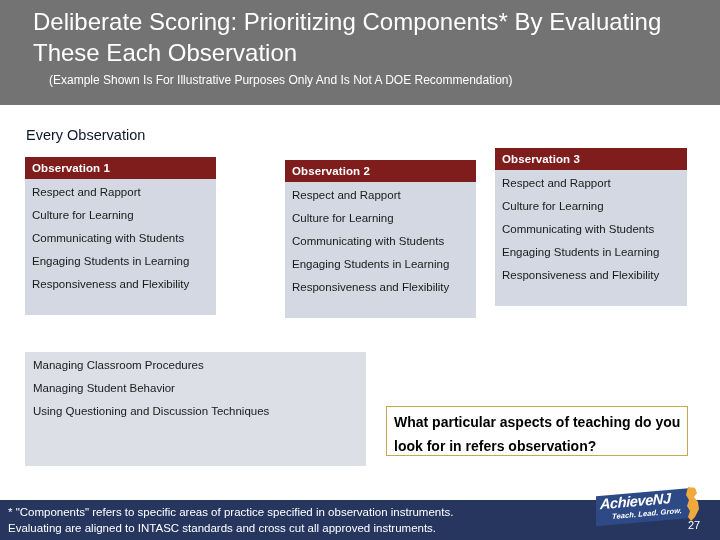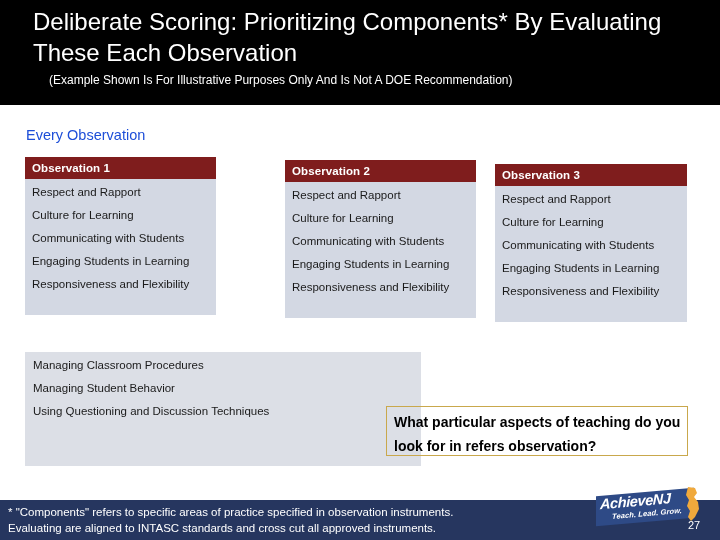--- a/index.html
+++ b/index.html
@@ -15,21 +15,21 @@
     position: relative;
   }
 
   
   #title-band {
     position: absolute;
     left: 0;
     top: 0;
     width: 720px;
     height: 105px;
-    background: #000000;
+    background: #737373;
     box-sizing: border-box;
     padding: 6px 26px 0 33px;
   }
   #title-main {
     color: #ffffff;
     font-size: 24px;
     line-height: 31px;
     font-weight: normal;
     letter-spacing: 0px;
     margin: 0;
@@ -41,21 +41,21 @@
     margin: 4px 0 0 16px;
     font-weight: normal;
   }
 
   
   #section-heading {
     position: absolute;
     left: 26px;
     top: 127px;
     font-size: 14.5px;
-    color: #1d4ed8;
+    color: #0f172a;
   }
 
   .obs-col {
     position: absolute;
     background: #d3d8e3;
   }
   .obs-col-header {
     background: #7f1d1d;
     color: #ffffff;
     font-size: 11.5px;
@@ -70,28 +70,28 @@
   .obs-item {
     font-size: 11.5px;
     color: #1a1a1a;
     line-height: 14px;
     margin-bottom: 9px;
   }
   .obs-item:last-child { margin-bottom: 0; }
 
   #obs-col-1 { left: 25px;  top: 157px; width: 191px; }
   #obs-col-2 { left: 261px; top: 160px; width: 191px; margin-left: 24px; }
-  #obs-col-3 { left: 495px; top: 164px; width: 192px; }
+  #obs-col-3 { left: 495px; top: 148px; width: 192px; }
 
   
   #lower-list {
     position: absolute;
     left: 25px;
     top: 352px;
-    width: 396px;
+    width: 341px;
     height: 114px;
     background: #dcdfe6;
     box-sizing: border-box;
     padding: 6px 8px 0 8px;
   }
   .lower-item {
     font-size: 11.5px;
     color: #1a1a1a;
     line-height: 14px;
     margin-bottom: 9px;

